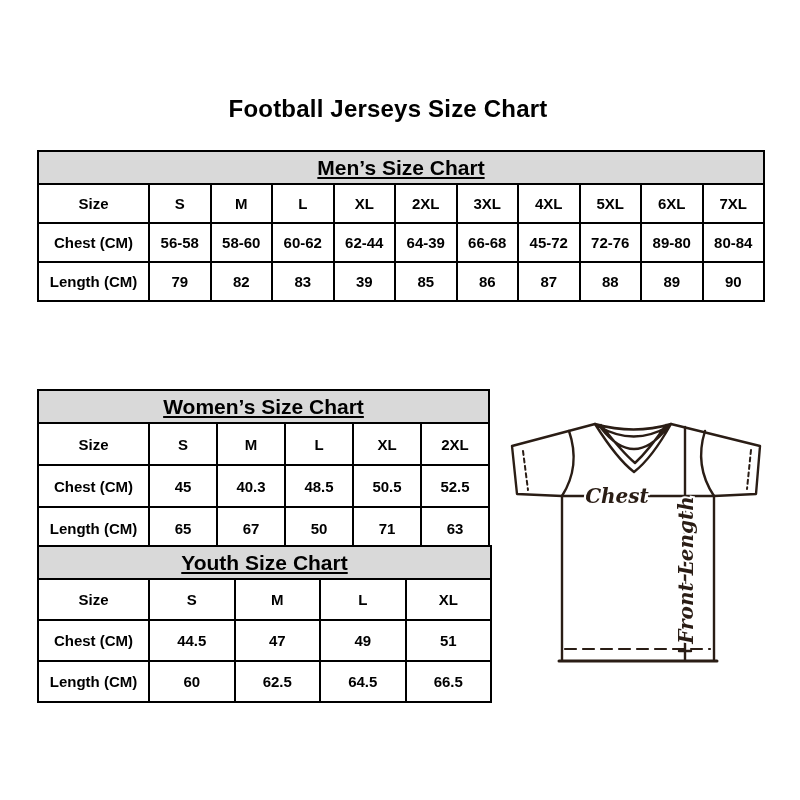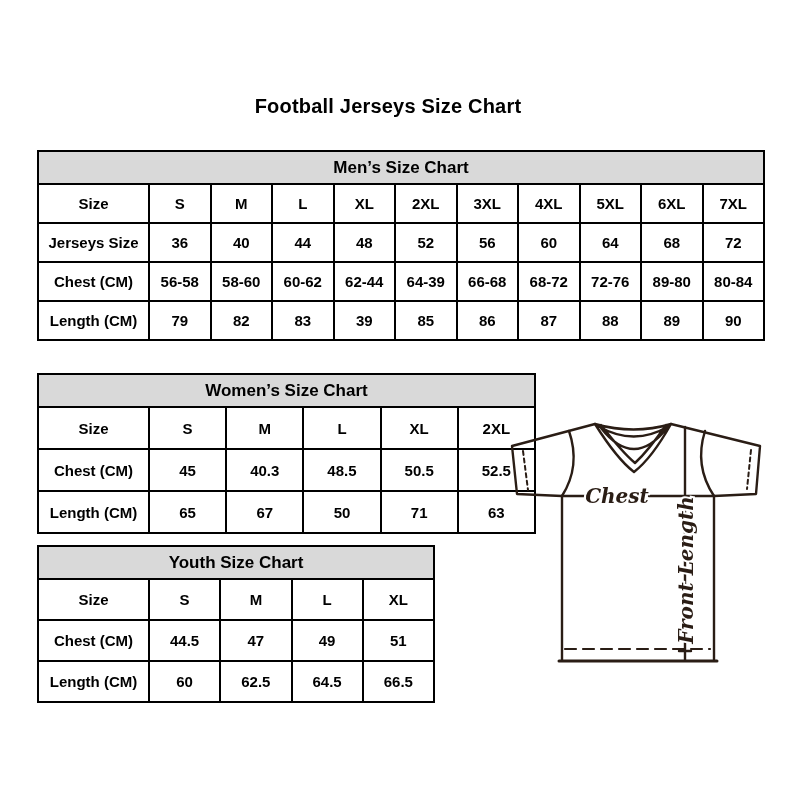--- a/index.html
+++ b/index.html
@@ -16,21 +16,21 @@
     background:var(--page_bg);
     position:relative;
     font-family:"Liberation Sans",sans-serif;
     color:var(--text_color);
     overflow:hidden;
   }
   .page-title{
     position:absolute;
     top:95px;left:0;width:776px;
     text-align:center;
-    font-size:20px;
+    font-size:24px;
     font-weight:bold;
     letter-spacing:0.2px;
   }
   table.size-table{
     position:absolute;
     border-collapse:collapse;
     table-layout:fixed;
     background:#fff;
   }
   table.size-table th,
@@ -39,29 +39,30 @@
     text-align:center;
     vertical-align:middle;
     font-weight:bold;
     font-size:15px;
     padding:0;
     overflow:hidden;
     white-space:nowrap;
   }
   table.size-table th.tbl-title{
     background:var(--header_bg);
-    font-size:17px;
+    font-size:21px;
     height:33px;
+    text-decoration:underline;
   }
   col.label-col{width:111px;}
   #mens-table{left:37px;top:150px;width:728px;}
   #mens-table tbody tr{height:39px;}
-  #womens-table{left:37px;top:373px;width:499px;}
+  #womens-table{left:37px;top:389px;width:453px;}
   #womens-table tbody tr{height:42px;}
-  #youth-table{left:37px;top:545px;width:398px;}
+  #youth-table{left:37px;top:545px;width:455px;}
   #youth-table tbody tr{height:41px;}
   #jersey-diagram{
     position:absolute;
     left:505px;top:413px;
     width:265px;height:254px;
   }
   #jersey-diagram .outline{
     fill:none;
     stroke:var(--jersey_line);
     stroke-width:2.4;
@@ -108,41 +109,28 @@
         <td>L</td>
         <td>XL</td>
         <td>2XL</td>
         <td>3XL</td>
         <td>4XL</td>
         <td>5XL</td>
         <td>6XL</td>
         <td>7XL</td>
       </tr>
       <tr>
-        <th>Jerseys Size</th>
-        <td>36</td>
-        <td>40</td>
-        <td>44</td>
-        <td>48</td>
-        <td>52</td>
-        <td>56</td>
-        <td>60</td>
-        <td>64</td>
-        <td>68</td>
-        <td>72</td>
-      </tr>
-      <tr>
         <th>Chest (CM)</th>
         <td>56-58</td>
         <td>58-60</td>
         <td>60-62</td>
         <td>62-44</td>
         <td>64-39</td>
         <td>66-68</td>
-        <td>68-72</td>
+        <td>45-72</td>
         <td>72-76</td>
         <td>89-80</td>
         <td>80-84</td>
       </tr>
       <tr>
         <th>Length (CM)</th>
         <td>79</td>
         <td>82</td>
         <td>83</td>
         <td>39</td>

